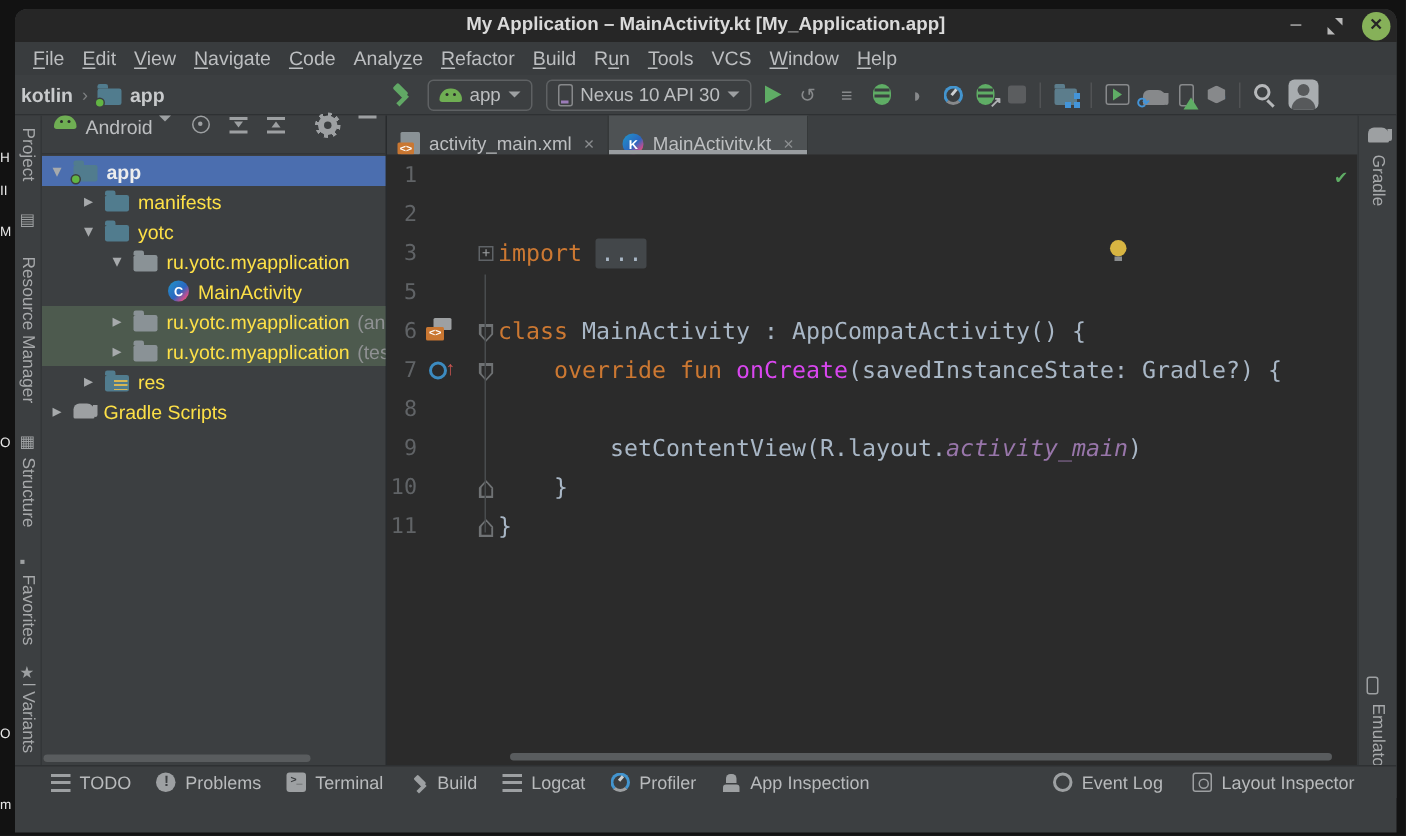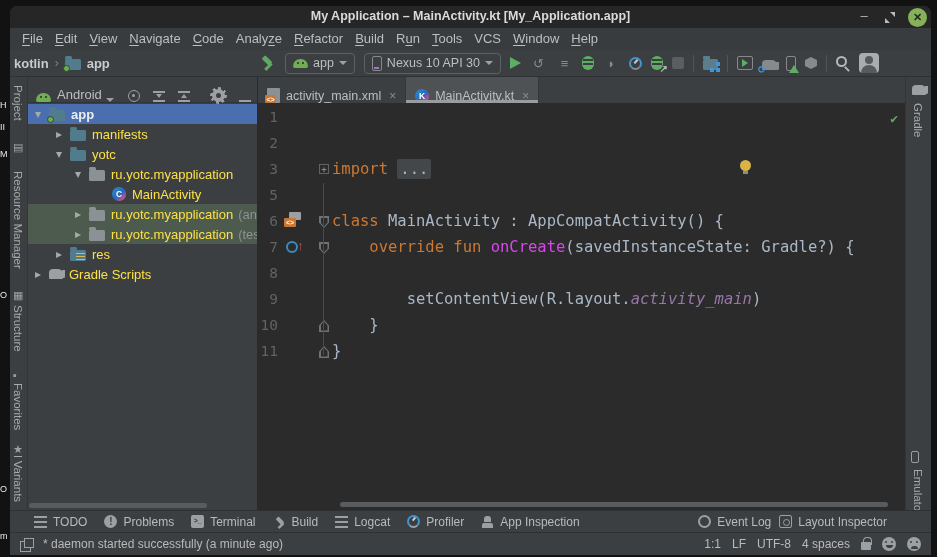--- a/index.html
+++ b/index.html
@@ -72,21 +72,21 @@
   .main { position:absolute; left:0; top:71px; right:0; bottom:45px; display:flex; }
   .stripe { background:#3c3f41; position:relative; }
   .stripe-left { width:18px; border-right:1px solid #333638; }
   .stripe-right { width:26px; border-left:1px solid #333638; }
   .vlabel { position:absolute; writing-mode:vertical-rl; color:#a7a9ab; font-size:11.5px; white-space:nowrap; }
   .stripe-left .vlabel { left:2px; }
   .stripe-right .vlabel { left:6px; }
   .stripe-icon { position:absolute; left:3px; width:12px; height:12px; color:#9da0a2; font-size:11px; line-height:12px; }
   
   .project { width:230px; display:flex; flex-direction:column; background:#3c3f41; border-right:1px solid #282b2d; position:relative; }
-  .phead { height:26px; border-bottom:1px solid #323537; position:relative; display:flex; align-items:flex-end; }
+  .phead { height:26px; border-bottom:1px solid #323537; position:relative; display:flex; align-items:flex-start; }
   .phead .android-head { margin-left:8px; }
   .phead-label { color:#bcbec0; font-size:13px; margin-left:6px; }
   .phead .caret-down { margin-left:4px; }
   .target-ic { width:12px; height:12px; border:1.5px solid #9da0a2; border-radius:50%; position:relative; margin-left:14px; }
   .target-ic::after { content:""; position:absolute; left:3px; top:3px; width:3px; height:3px; border-radius:50%; background:#9da0a2; }
   .collapse-ic { position:relative; width:12px; height:12px; margin-left:13px; }
   .collapse-ic::before { content:""; position:absolute; left:0; right:0; top:1px; height:1.5px; background:#9da0a2; box-shadow:0 9px 0 #9da0a2; }
   .collapse-ic::after { content:""; position:absolute; left:3px; top:4px; width:0; height:0; border-left:3px solid transparent; border-right:3px solid transparent; border-top:4px solid #9da0a2; }
   .collapse-ic.two::after { border-top:none; border-bottom:4px solid #9da0a2; }
   .gear { width:13px; height:13px; border-radius:50%; background:#9da0a2; position:relative; margin-left:22px; }
@@ -133,21 +133,21 @@
   .gi-layout::before { content:""; position:absolute; left:5px; top:1px; width:12px; height:8px; background:#9da0a2; border-radius:1px; }
   .gi-layout::after { content:"<>"; position:absolute; left:0px; top:7px; background:#c97732; color:#fff; font-size:7px; font-weight:bold; padding:1px 2px; border-radius:1px; font-family:"Liberation Sans",sans-serif; }
   .gi-override::before { content:""; position:absolute; left:2px; top:4px; width:8px; height:8px; border:2.5px solid #3c8bc0; border-radius:50%; }
   .gi-override::after { content:"↑"; position:absolute; left:13px; top:1px; color:#c75450; font-weight:bold; font-size:13px; font-family:"Liberation Sans",sans-serif; }
   .bulb { position:absolute; left:482px; top:4px; width:11px; height:11px; background:#d8b542; border-radius:50%; }
   .bulb::after { content:""; position:absolute; left:3px; top:11px; width:5px; height:3px; background:#8a8d8f; }
   .check-ic { position:absolute; right:7px; top:8px; color:#5fad65; font-size:13px; font-weight:bold; }
   
   .bottombar { position:absolute; left:0; right:0; bottom:23px; height:22px; background:#3c3f41; border-top:1px solid #2e3133; display:flex; align-items:center; }
   .bb-left { display:flex; margin-left:24px; gap:17px; }
-  .bb-right { display:flex; margin-left:auto; margin-right:44px; gap:8px; }
+  .bb-right { display:flex; margin-left:auto; margin-right:28px; gap:20px; }
   .bb-item { display:flex; align-items:center; gap:6px; color:#b8babc; font-size:12px; }
   .bicon { width:13px; height:13px; position:relative; flex:none; }
   .bi-todo { background:repeating-linear-gradient(#9da0a2 0 2px, transparent 2px 5px); margin-top:1px; height:12px; }
   .bi-problems { border-radius:50%; background:#9da0a2; color:#3c3f41; font-size:10px; font-weight:bold; text-align:center; line-height:13px; }
   .bi-terminal { background:#9da0a2; border-radius:2px; color:#35383a; font-size:7px; font-weight:bold; text-align:center; line-height:11px; }
   .bi-logcat { background:repeating-linear-gradient(#9da0a2 0 2px, transparent 2px 5px); margin-top:1px; height:12px; }
   .bi-gauge { border:2px solid #4395cf; border-bottom-color:#9da0a2; border-radius:50%; }
   .bi-gauge::after { content:""; position:absolute; left:4px; top:0px; width:2px; height:4px; background:#cdd0d2; transform:rotate(40deg); }
   .bi-inspect::before { content:""; position:absolute; left:3px; top:1px; width:7px; height:6px; border-radius:3px 3px 0 0; background:#9da0a2; }
   .bi-inspect::after { content:""; position:absolute; left:1px; top:8px; width:11px; height:5px; border-radius:2px 2px 0 0; background:#9da0a2; }
@@ -469,27 +469,14 @@
             <span>Event Log</span>
           </div>
 
           <div class="bb-item">
             <span class="bicon bi-layout"></span>
             <span>Layout Inspector</span>
           </div>
         </div>
     </div>
 
-    <div class="statusbar">
-      <span class="sb-squares"></span>
-      <span class="sb-msg">* daemon started successfully (a minute ago)</span>
-      <div class="sb-right">
-        <span>1:1</span>
-        <span>LF</span>
-        <span>UTF-8</span>
-        <span>4 spaces</span>
-        <span class="lock-ic"></span>
-        <span class="face happy"></span>
-        <span class="face sad"></span>
-      </div>
-    </div>
   </div>
 </div>
 
 </body></html>

